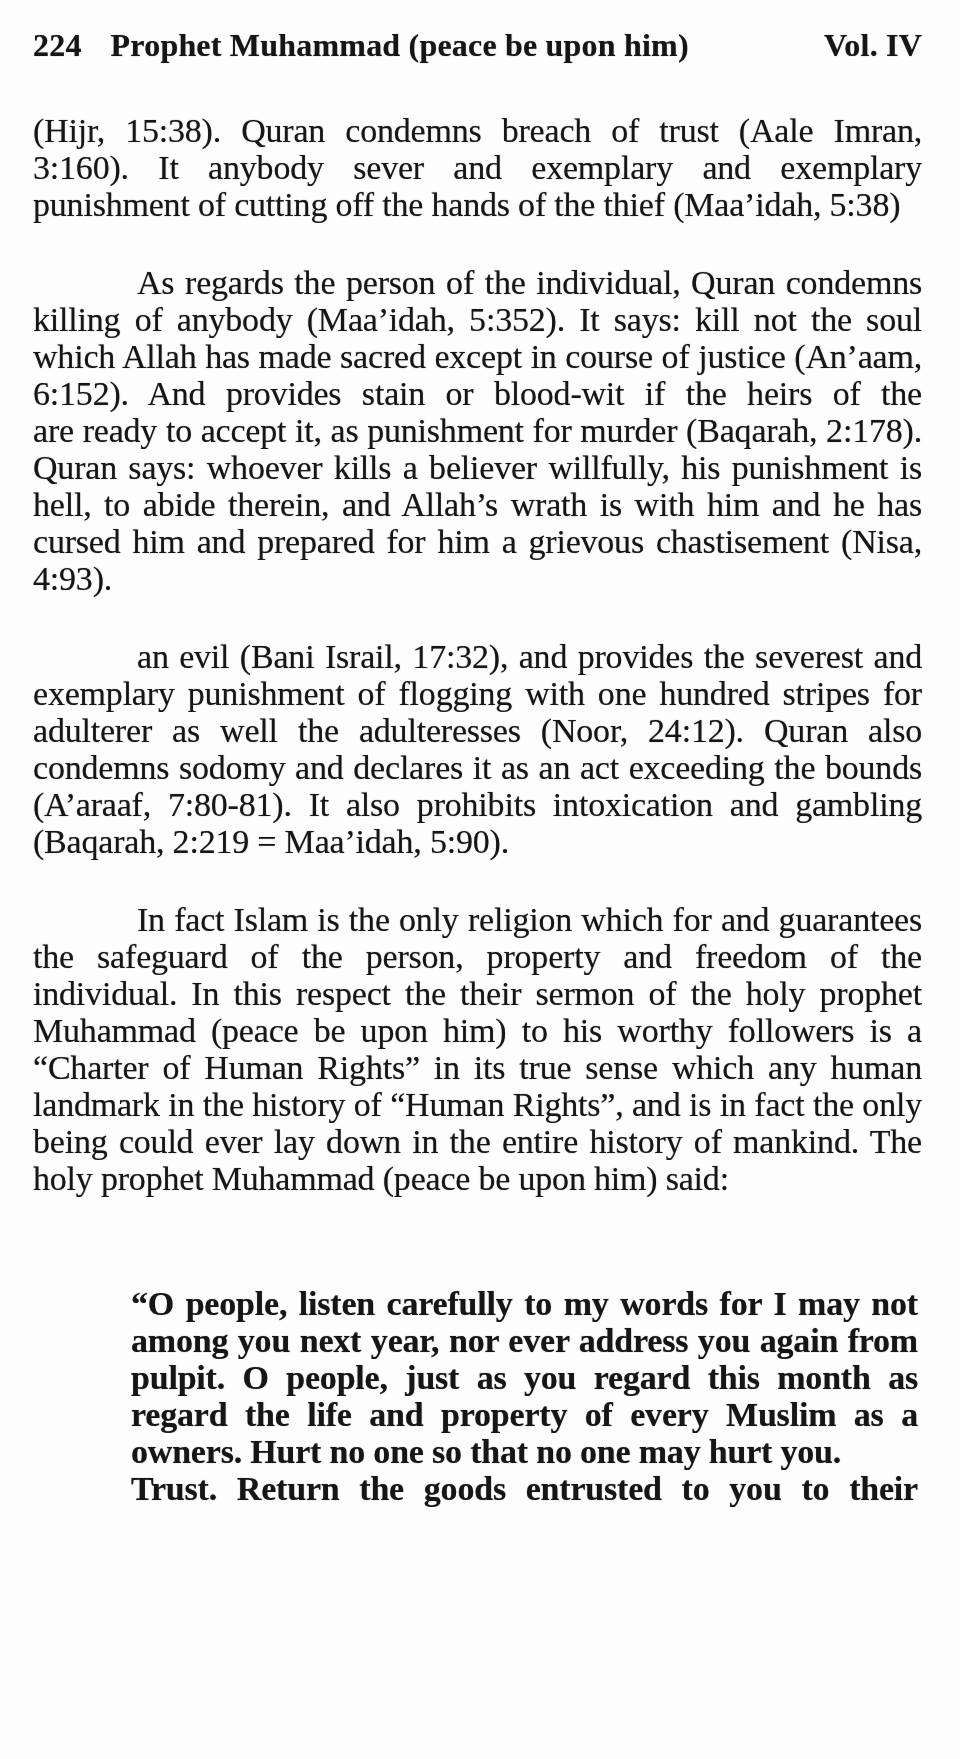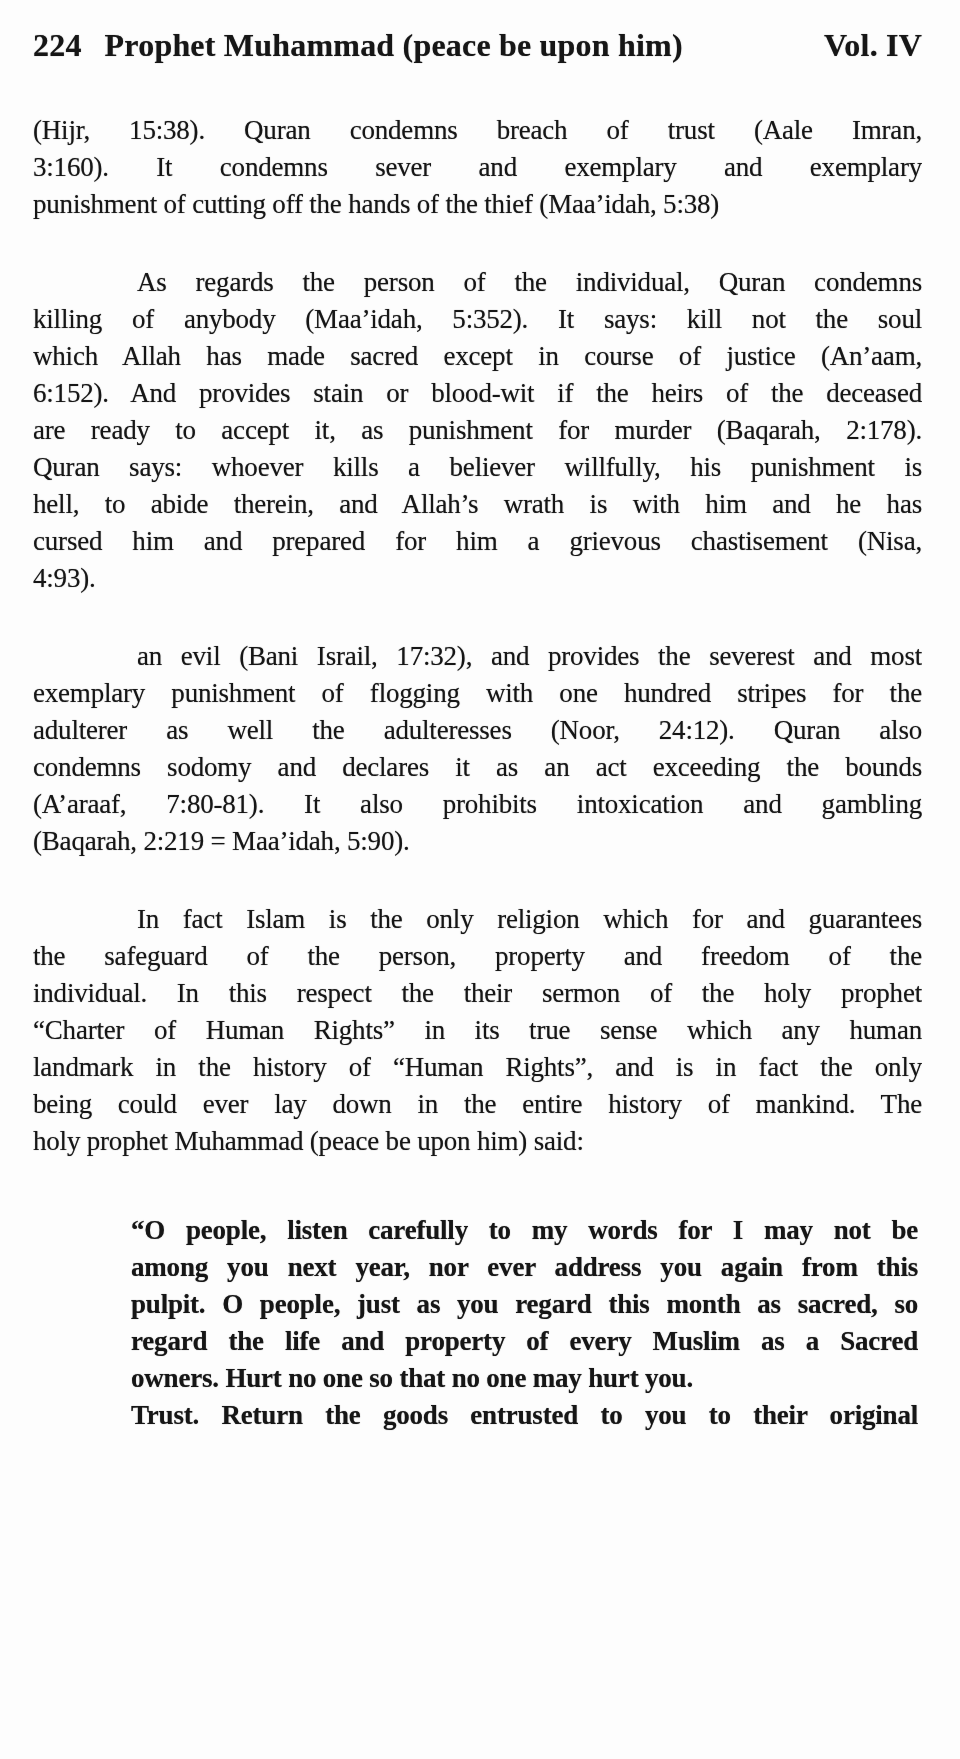--- a/index.html
+++ b/index.html
@@ -17,49 +17,49 @@
   .page * { text-shadow: 0 0 1px rgba(25,25,25,0.55); }
   .header {
     display: flex;
     align-items: baseline;
     font-weight: bold;
     font-size: 32px;
     line-height: 37px;
     letter-spacing: 0.2px;
     margin-bottom: 48px;
   }
-  .header .title { margin-left: 23px; }
+  .header .title { margin-left: 29px; }
   .header .vol { margin-left: auto; }
-  .para, .quote { font-size: 27px; line-height: 37px; }
+  .para, .quote { font-size: 34px; line-height: 37px; }
   .line {
     text-align: justify;
     text-align-last: justify;
     letter-spacing: -0.2px;
     height: 37px;
     overflow: hidden;
   }
   .line.last { text-align-last: left; }
   .para.indent .line:first-child { text-indent: 104px; font-family: Liberation Serif, serif; }
   .para { margin-bottom: 41px; }
-  .para.pre-quote { margin-bottom: 52px; }
+  .para.pre-quote { margin-bottom: 88px; }
   .quote { margin: 0 4px 0 98px; font-weight: bold; }
 </style>
 </head>
 <body>
 
 <div class="page">
   <div class="header">
     <span class="pagenum">224</span>
     <span class="title">Prophet Muhammad (peace be upon him)</span>
     <span class="vol">Vol. IV</span>
   </div>
   <div class="body">
     <div class="para">
         <div class="line">(Hijr, 15:38). Quran condemns breach of trust (Aale Imran,</div>
-        <div class="line">3:160). It condemns sever and exemplary and exemplary</div>
+        <div class="line">3:160). It anybody sever and exemplary and exemplary</div>
         <div class="line last">punishment of cutting off the hands of the thief (Maa’idah, 5:38)</div>
       </div>
     <div class="para indent">
         <div class="line">As regards the person of the individual, Quran condemns</div>
         <div class="line">killing of anybody (Maa’idah, 5:352). It says: kill not the soul</div>
         <div class="line">which Allah has made sacred except in course of justice (An’aam,</div>
         <div class="line">6:152). And provides stain or blood-wit if the heirs of the deceased</div>
         <div class="line">are ready to accept it, as punishment for murder (Baqarah, 2:178).</div>
         <div class="line">Quran says: whoever kills a believer willfully, his punishment is</div>
         <div class="line">hell, to abide therein, and Allah’s wrath is with him and he has</div>
@@ -71,20 +71,21 @@
         <div class="line">exemplary punishment of flogging with one hundred stripes for the</div>
         <div class="line">adulterer as well the adulteresses (Noor, 24:12). Quran also</div>
         <div class="line">condemns sodomy and declares it as an act exceeding the bounds</div>
         <div class="line">(A’araaf, 7:80-81). It also prohibits intoxication and gambling</div>
         <div class="line last">(Baqarah, 2:219 = Maa’idah, 5:90).</div>
       </div>
     <div class="para indent pre-quote">
         <div class="line">In fact Islam is the only religion which for and guarantees</div>
         <div class="line">the safeguard of the person, property and freedom of the</div>
         <div class="line">individual. In this respect the their sermon of the holy prophet</div>
+        <div class="line">Muhammad (peace be upon him) to his worthy followers is a</div>
         <div class="line">“Charter of Human Rights” in its true sense which any human</div>
         <div class="line">landmark in the history of “Human Rights”, and is in fact the only</div>
         <div class="line">being could ever lay down in the entire history of mankind. The</div>
         <div class="line last">holy prophet Muhammad (peace be upon him) said:</div>
       </div>
     <div class="quote">
         <div class="line">“O people, listen carefully to my words for I may not be</div>
         <div class="line">among you next year, nor ever address you again from this</div>
         <div class="line">pulpit. O people, just as you regard this month as sacred, so</div>
         <div class="line">regard the life and property of every Muslim as a Sacred</div>

